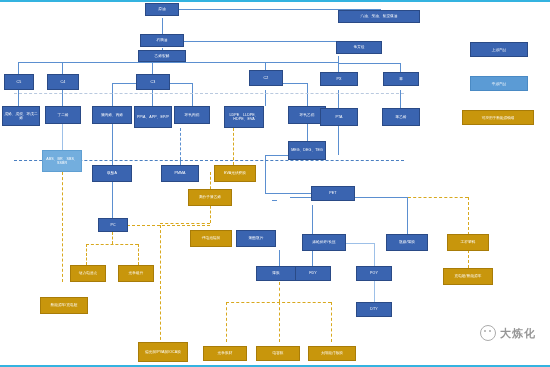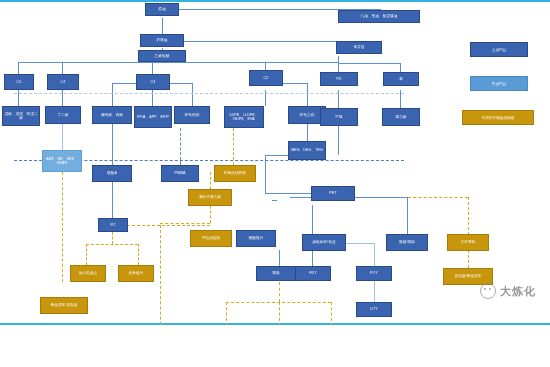--- a/index.html
+++ b/index.html
@@ -1,17 +1,17 @@
 <!DOCTYPE html>
 <html><head>
 <meta charset="utf-8">
 <style>
   html,body{margin:0;padding:0;background:#ffffff;}
   body{font-family:"Liberation Sans","DejaVu Sans",sans-serif;}
-  #stage{position:relative;width:550px;height:325px;background:#fff;overflow:hidden;}
+  #stage{position:relative;width:550px;height:367px;background:#fff;overflow:hidden;}
 
   
   .rule{position:absolute;left:0;width:550px;height:2px;background:#34b3e0;}
   .rule.top{top:0;}
   .rule.bot{bottom:0;}
 
   
   .node{
     position:absolute;
     box-sizing:border-box;

